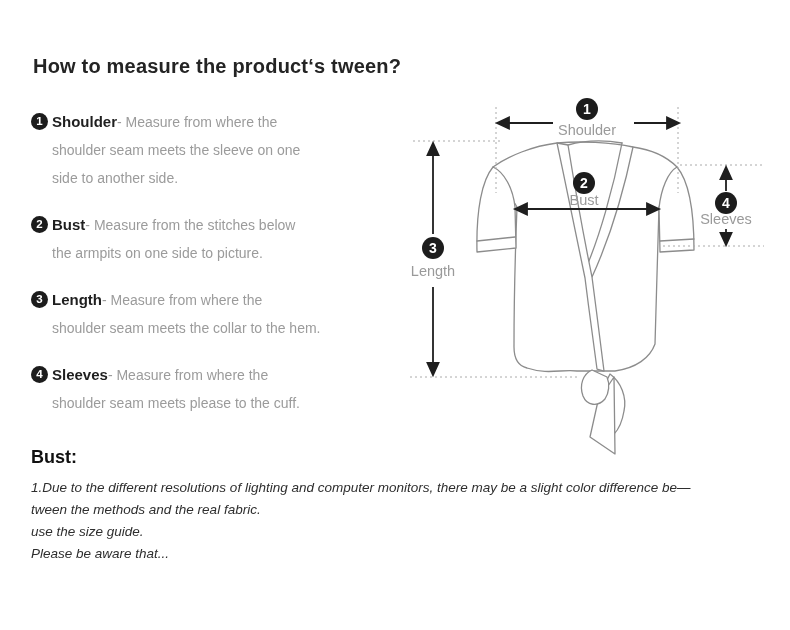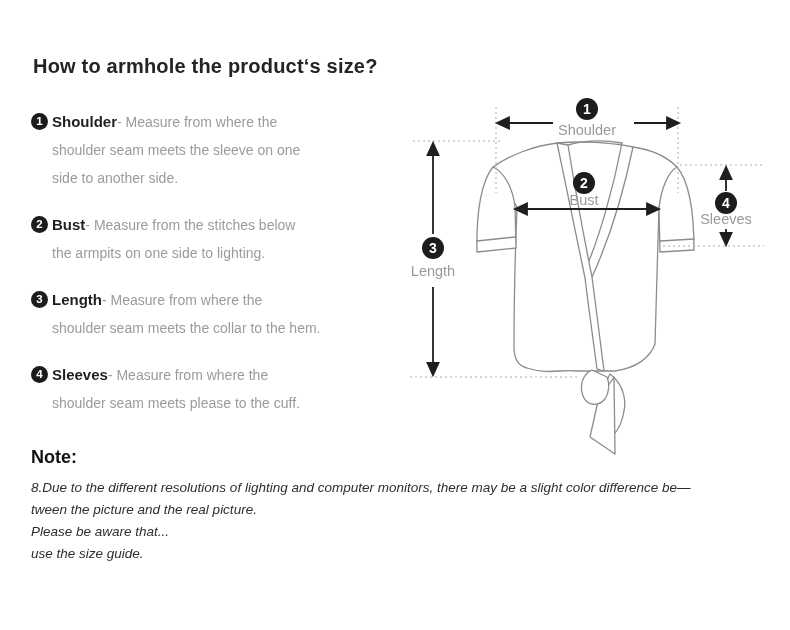--- a/index.html
+++ b/index.html
@@ -31,35 +31,35 @@
   .note-block{position:absolute;left:31px;top:447px;width:745px;}
   .note-heading{font-size:18px;font-weight:700;color:#111111;margin:0 0 9px 0;}
   .note-line{
     font-size:13.5px;line-height:22px;color:#2e2e2e;font-style:italic;
     white-space:nowrap;font-family:"Liberation Sans","DejaVu Sans",sans-serif;
   }
 </style>
 </head>
 <body>
 
-<h1 class="page-title">How to armhole the product‘s size?</h1>
+<h1 class="page-title">How to measure the product‘s tween?</h1>
 
 <div class="measure-list">
 
   <div class="m-item">
     <span class="m-badge">1</span>
     <span class="m-label">Shoulder</span><span class="m-sep">-</span> <span class="m-desc">Measure from where the
 shoulder seam meets the sleeve on one
 side to another side.</span>
   </div>
 
   <div class="m-item">
     <span class="m-badge">2</span>
     <span class="m-label">Bust</span><span class="m-sep">-</span> <span class="m-desc">Measure from the stitches below
-the armpits on one side to lighting.</span>
+the armpits on one side to picture.</span>
   </div>
 
   <div class="m-item">
     <span class="m-badge">3</span>
     <span class="m-label">Length</span><span class="m-sep">-</span> <span class="m-desc">Measure from where the
 shoulder seam meets the collar to the hem.</span>
   </div>
 
   <div class="m-item">
     <span class="m-badge">4</span>
@@ -123,18 +123,18 @@
   <g>
     <text class="diag-label" x="587" y="135" text-anchor="middle">Shoulder</text>
     <text class="diag-label" x="584" y="205" text-anchor="middle">Bust</text>
     <rect x="408" y="263" width="50" height="17" fill="#ffffff"></rect>
     <text class="diag-label" x="433" y="276" text-anchor="middle">Length</text>
     <text class="diag-label" x="726" y="224" text-anchor="middle">Sleeves</text>
   </g>
 </svg>
 
 <div class="note-block">
-  <h2 class="note-heading">Note:</h2>
-  <div class="note-line">8.Due to the different resolutions of lighting and computer monitors, there may be a slight color difference be—</div>
-  <div class="note-line">tween the picture and the real picture.</div>
+  <h2 class="note-heading">Bust:</h2>
+  <div class="note-line">1.Due to the different resolutions of lighting and computer monitors, there may be a slight color difference be—</div>
+  <div class="note-line">tween the methods and the real fabric.</div>
+  <div class="note-line">use the size guide.</div>
   <div class="note-line">Please be aware that...</div>
-  <div class="note-line">use the size guide.</div>
 </div>
 
 </body></html>

